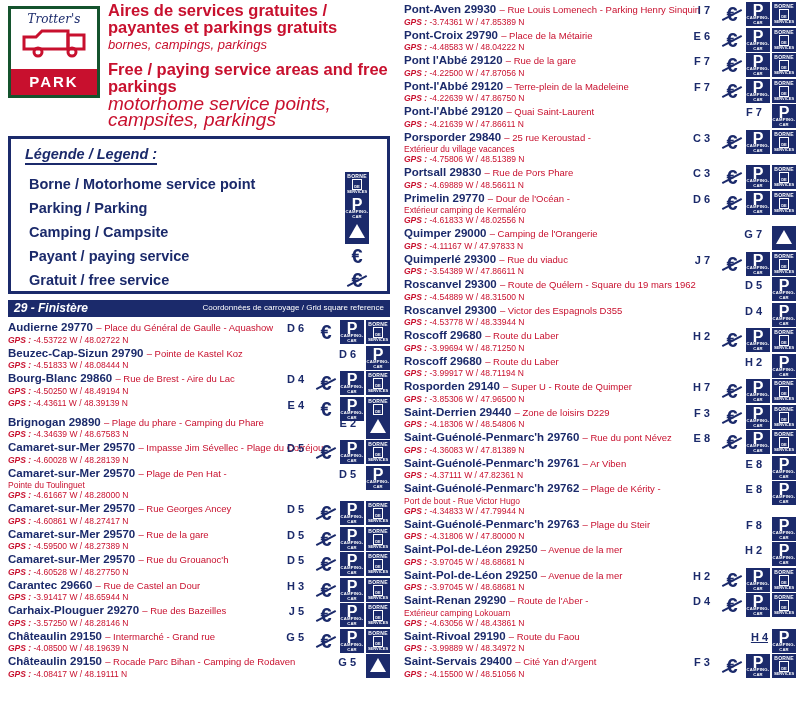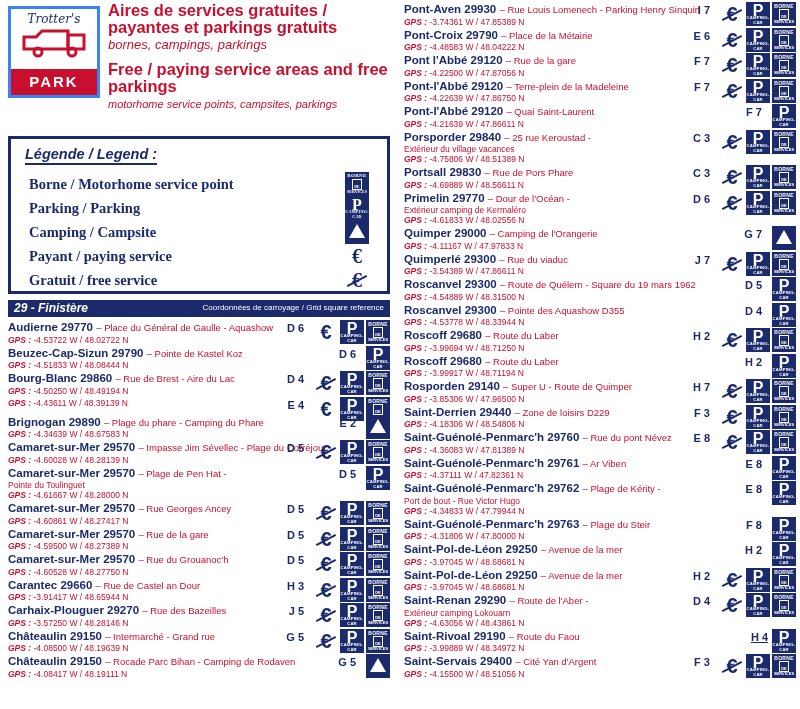--- a/index.html
+++ b/index.html
@@ -11,54 +11,54 @@
     position:relative;
   }
   .page{position:relative;width:800px;height:709px;}
 
   
   .left{position:absolute;left:0;top:0;width:398px;height:709px;}
 
   .header{position:relative;height:138px;}
   .logo{
     position:absolute;left:8px;top:6px;width:92px;height:92px;
-    border:3px solid #3b82f6;background:#fff;box-sizing:border-box;
+    border:3px solid #14532d;background:#fff;box-sizing:border-box;
   }
   .logo .script{
     position:absolute;top:3px;left:0;width:100%;text-align:center;
     font-family:"DejaVu Serif", serif;font-style:italic;font-size:12px;color:#1b2a6b;
   }
   .logo .van{
     position:absolute;top:18px;left:11px;width:64px;height:32px;
   }
   .logo .parkbar{
     position:absolute;left:0;bottom:0;width:100%;height:26px;background:#c8102e;
   }
   .logo .parkbar span{
     display:block;text-align:center;color:#fff;font-weight:bold;font-size:15px;
     letter-spacing:2px;line-height:26px;
   }
 
   .titleblock{position:absolute;left:108px;top:2px;width:285px;}
   .t-fr{color:#c8102e;font-weight:bold;font-size:16.5px;line-height:17px;}
   .t-fr-sub{color:#c8102e;font-style:italic;font-size:13px;line-height:16px;margin-top:1px;}
   .t-en{color:#c8102e;font-weight:bold;font-size:16.5px;line-height:17px;margin-top:8px;}
-  .t-en-sub{color:#c8102e;font-style:italic;font-size:11px;line-height:16px;margin-top:1px;}
+  .t-en-sub{color:#c8102e;font-style:italic;font-size:19px;line-height:16px;margin-top:1px;}
 
   
   .legendbox{
     position:absolute;left:8px;top:136px;width:382px;height:158px;
     border:3px solid #1b2a6b;background:#ffffff;box-sizing:border-box;
   }
   .legend-title{
     margin:7px 0 0 14px;color:#1b2a6b;font-weight:bold;font-style:italic;font-size:14.5px;
   }
   .legend-title .u{border-bottom:2px solid #1b2a6b;padding-bottom:1px;}
   .legend-rows{margin:10px 0 0 18px;}
-  .lrow{height:24px;position:relative;font-family:Liberation Serif, serif;}
+  .lrow{height:24px;position:relative;}
   .lrow .lbl{color:#1b2a6b;font-weight:bold;font-size:14.5px;line-height:24px;}
   .lrow .sym{position:absolute;right:18px;top:0;}
 
   
   .deptband{
     position:absolute;left:8px;top:300px;width:382px;height:17px;background:#1b2a6b;color:#fff;
   }
   .deptband .d-left{position:absolute;left:6px;top:1px;font-weight:bold;font-style:italic;font-size:12px;}
   .deptband .d-right{position:absolute;right:6px;top:3px;font-size:8px;}
 
@@ -313,21 +313,21 @@
           <div class="e-grid" style="right: 86px;">J 7</div>
           <div class="icons" style="right: 0px;"><span class="ico"><span class="ic-euro-free">€</span></span><span class="ico"><span class="ic-p"><span class="pp">P</span><span class="pl">CAMPING-CAR</span></span></span><span class="ico"><span class="ic-borne"><span class="b1">BORNE</span><span class="bx"></span><span class="b2">DE SERVICES</span></span></span></div>
         </div>
         <div class="entry">
           <div class="e-name">Roscanvel 29300 <span class="e-desc">– Route de Quélern - Square du 19 mars 1962</span></div>
           <div class="e-gps"><b><i>GPS :</i></b> -4.54889 W / 48.31500 N</div>
           <div class="e-grid" style="right: 34px;">D 5</div>
           <div class="icons" style="right: 0px;"><span class="ico"><span class="ic-p"><span class="pp">P</span><span class="pl">CAMPING-CAR</span></span></span></div>
         </div>
         <div class="entry">
-          <div class="e-name">Roscanvel 29300 <span class="e-desc">– Pointe des Aquashow D355</span></div>
+          <div class="e-name">Roscanvel 29300 <span class="e-desc">– Victor des Espagnols D355</span></div>
           <div class="e-gps"><b><i>GPS :</i></b> -4.53778 W / 48.33944 N</div>
           <div class="e-grid" style="right: 34px;">D 4</div>
           <div class="icons" style="right: 0px;"><span class="ico"><span class="ic-p"><span class="pp">P</span><span class="pl">CAMPING-CAR</span></span></span></div>
         </div>
         <div class="entry">
           <div class="e-name">Roscoff 29680 <span class="e-desc">– Route du Laber</span></div>
           <div class="e-gps"><b><i>GPS :</i></b> -3.99694 W / 48.71250 N</div>
           <div class="e-grid" style="right: 86px;">H 2</div>
           <div class="icons" style="right: 0px;"><span class="ico"><span class="ic-euro-free">€</span></span><span class="ico"><span class="ic-p"><span class="pp">P</span><span class="pl">CAMPING-CAR</span></span></span><span class="ico"><span class="ic-borne"><span class="b1">BORNE</span><span class="bx"></span><span class="b2">DE SERVICES</span></span></span></div>
         </div>

